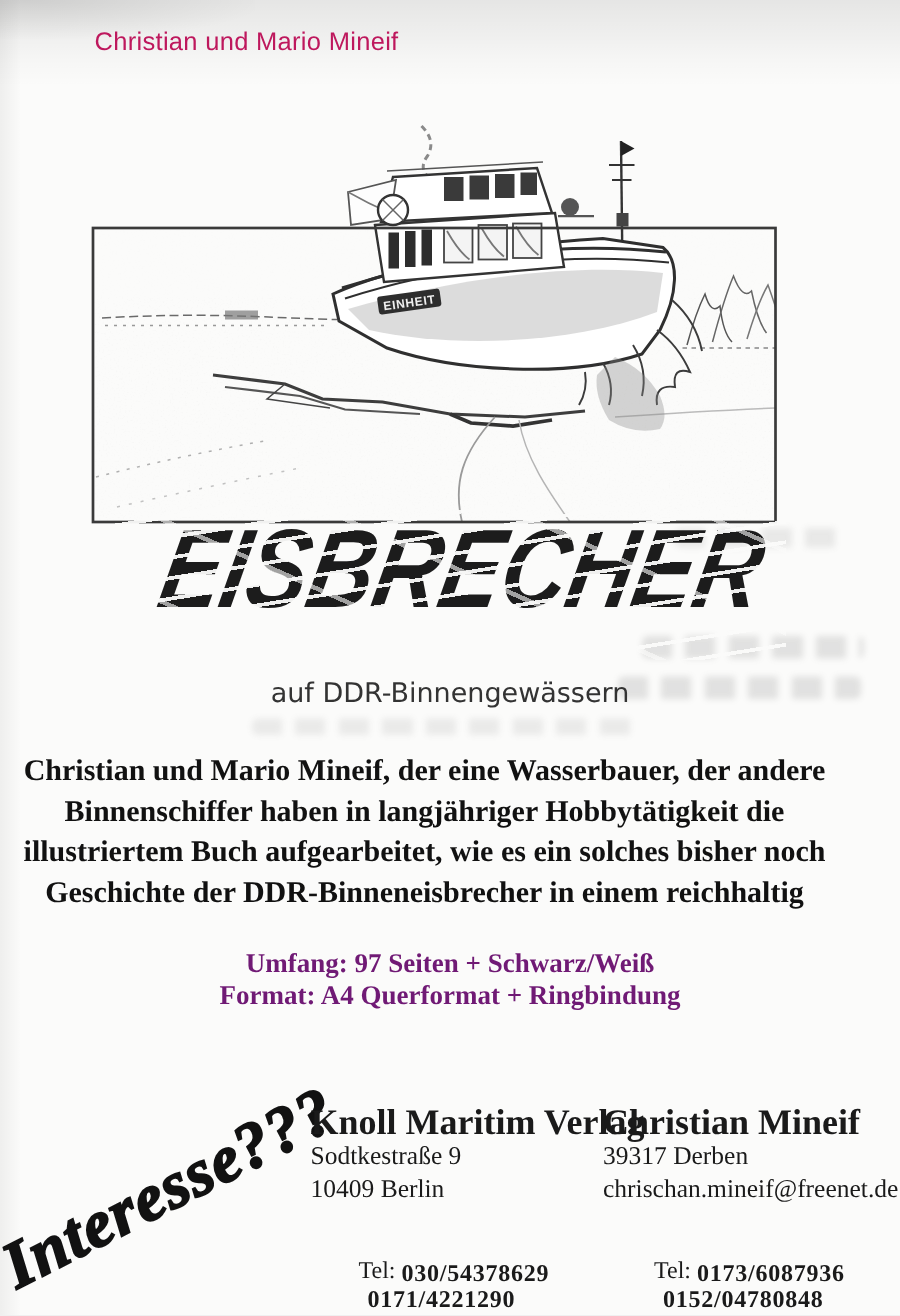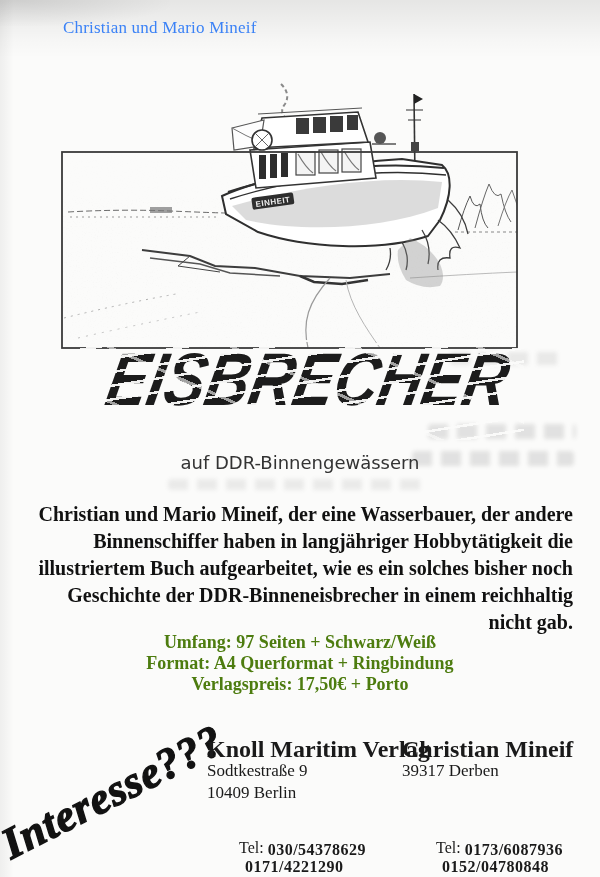--- a/index.html
+++ b/index.html
@@ -11,21 +11,21 @@
   
   .scan-top{position:absolute;left:0;top:0;right:0;height:58px;
     background:linear-gradient(180deg, rgba(0,0,0,0.085), rgba(0,0,0,0.02) 70%, transparent);}
   .scan-left{position:absolute;left:0;top:0;bottom:0;width:14px;
     background:linear-gradient(90deg, rgba(0,0,0,0.05), transparent);}
   .scan-corner{position:absolute;left:0;top:0;width:170px;height:26px;
     background:radial-gradient(ellipse at 10% 0%, rgba(0,0,0,0.10), transparent 75%);}
 
   .author-line{
     position:absolute; left:63px; top:18px;
-    font-family:Liberation Serif, serif; font-size:17px; color:#3b82f6;
+    font-family:Liberation Sans, sans-serif; font-size:17px; color:#be185d;
     letter-spacing:0.2px;
   }
 
   .photo{position:absolute; left:50px; top:80px; width:480px; height:275px;}
 
   
   .ghost{
     position:absolute; border-radius:4px; opacity:0.28; filter:blur(2px);
     background:repeating-linear-gradient(90deg, rgba(110,110,110,0.65) 0 20px, transparent 20px 29px);
   }
@@ -48,26 +48,26 @@
     background:
       repeating-linear-gradient(171deg, transparent 0 11px, rgba(251,251,250,0.95) 11px 13.5px),
       repeating-linear-gradient(24deg, transparent 0 47px, rgba(251,251,250,0.6) 47px 50px);
   }
   .subtitle{
     position:absolute; left:0; top:452px; width:600px; text-align:center;
     font-family:"DejaVu Sans", sans-serif; font-size:18px; color:#333;
   }
 
   .para{
-    position:absolute; left:13px; top:501px; width:560px; text-align:right;
+    position:absolute; left:3px; top:501px; width:560px; text-align:center;
     font-weight:bold; font-size:20px; line-height:27px; color:#111;
   }
   .details{
     position:absolute; left:0; top:632px; width:600px; text-align:center;
-    font-weight:bold; font-size:18px; line-height:21px; color:#4d7c0f;
+    font-weight:bold; font-size:18px; line-height:21px; color:#701a75;
   }
 
   .interesse{
     position:absolute; left:-8px; top:768px; width:234px; text-align:center;
     font-family:"Liberation Serif", serif; font-style:italic; font-weight:bold;
     font-size:44px; color:#121212; -webkit-text-stroke:1.4px #121212;
     transform:rotate(-27deg); letter-spacing:1px; white-space:nowrap;
   }
 
   .contact{position:absolute; top:738px; font-size:17px; line-height:22px; white-space:nowrap;}
@@ -203,40 +203,39 @@
       <span class="title-text">EISBRECHER</span>
     </span>
   </div>
   <div class="subtitle">auf DDR-Binnengewässern</div>
 
   <div class="para">
     <div>Christian und Mario Mineif, der eine Wasserbauer, der andere</div>
     <div>Binnenschiffer haben in langjähriger Hobbytätigkeit die</div>
     <div>illustriertem Buch aufgearbeitet, wie es ein solches bisher noch</div>
     <div>Geschichte der DDR-Binneneisbrecher in einem reichhaltig</div>
-    <div>nicht gab.</div>
   </div>
 
   <div class="details">
     <div>Umfang: 97 Seiten + Schwarz/Weiß</div>
     <div>Format: A4 Querformat + Ringbindung</div>
-    <div>Verlagspreis: 17,50€ + Porto</div>
   </div>
 
   <div class="interesse">Interesse???</div>
 
   <div class="contact c1">
     <div class="name">Knoll Maritim Verlag</div>
     <div>Sodtkestraße 9</div>
     <div>10409 Berlin</div>
   </div>
 
   <div class="contact c2">
     <div class="name">Christian Mineif</div>
     <div>39317 Derben</div>
+    <div>chrischan.mineif@freenet.de</div>
   </div>
 
   <div class="tel t1">
     <span class="tel-label">Tel:</span>
     <span class="num">030/54378629</span>
     <span class="num num2">0171/4221290</span>
   </div>
 
   <div class="tel t2">
     <span class="tel-label">Tel:</span>

